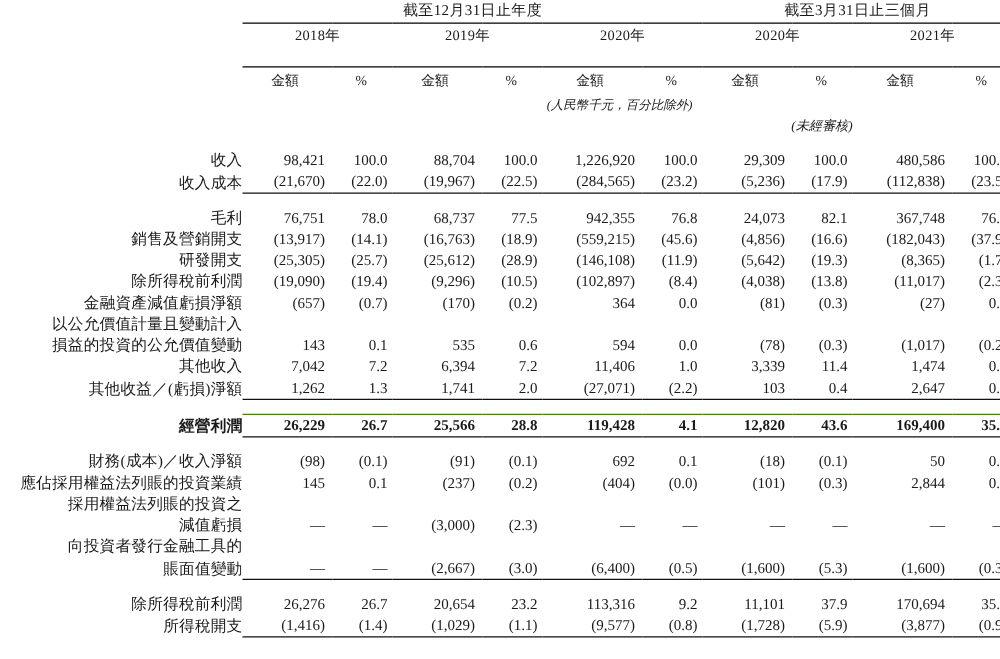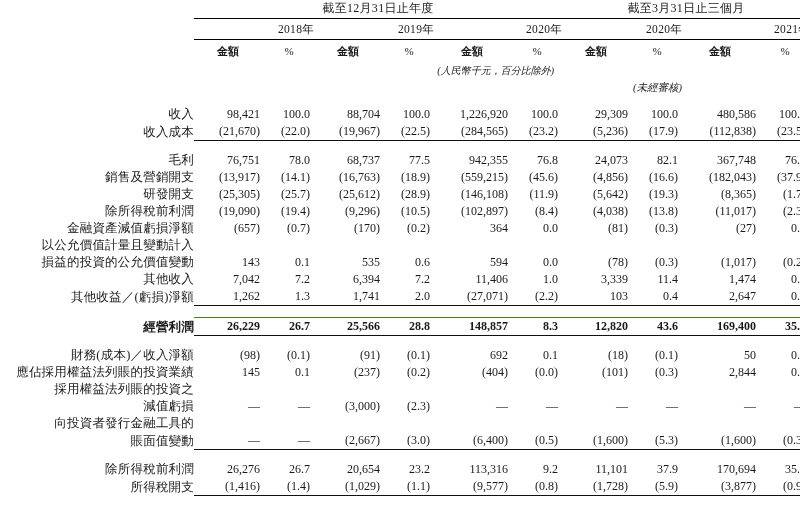--- a/index.html
+++ b/index.html
@@ -78,39 +78,39 @@
     line-height: 16px;
     padding-bottom: 2px;
     white-space: nowrap;
     letter-spacing: 0.3px;
   }
   .grp-rule {
     border-bottom: 1.1px solid #000;
   }
   .yr-head {
     font-size: 11.5px;
-    text-align: right;
+    text-align: center;
     line-height: 15px;
     padding-top: 3px;
-    padding-bottom: 2px;
+    padding-bottom: 16px;
     white-space: nowrap;
     letter-spacing: 0.3px;
   }
   .yr-rule {
     border-bottom: 1.1px solid #000;
   }
   .sub-head {
     font-size: 11px;
     text-align: center;
     line-height: 15px;
     padding-top: 4px;
     padding-bottom: 1px;
     white-space: nowrap;
   }
-  .sub-head.amt { text-align: center; padding-right: 4px; font-weight: bold; }
+  .sub-head.amt { text-align: center; padding-right: 4px; }
   .sub-head.pc  { text-align: center; padding-right: 2px; }
 
   .note-line {
     font-size: 10px;
     font-style: italic;
     line-height: 15px;
     text-align: right;
     padding-right: 8px;
     padding-top: 3px;
     white-space: nowrap;
@@ -356,22 +356,22 @@
         </tr>
         <tr class="spacer-row">
           <td colspan="11"></td>
         </tr>
         <tr class="bold-row ruled ruled-dbltop">
           <td class="label-cell">經營利潤</td>
           <td class="num">26,229</td>
           <td class="pct">26.7</td>
           <td class="num">25,566</td>
           <td class="pct">28.8</td>
-          <td class="num">148,857</td>
-          <td class="pct">8.3</td>
+          <td class="num">119,428</td>
+          <td class="pct">4.1</td>
           <td class="num">12,820</td>
           <td class="pct">43.6</td>
           <td class="num">169,400</td>
           <td class="pct">35.3</td>
         </tr>
         <tr class="spacer-row">
           <td colspan="11"></td>
         </tr>
         <tr>
           <td class="label-cell">財務(成本)／收入淨額</td>

